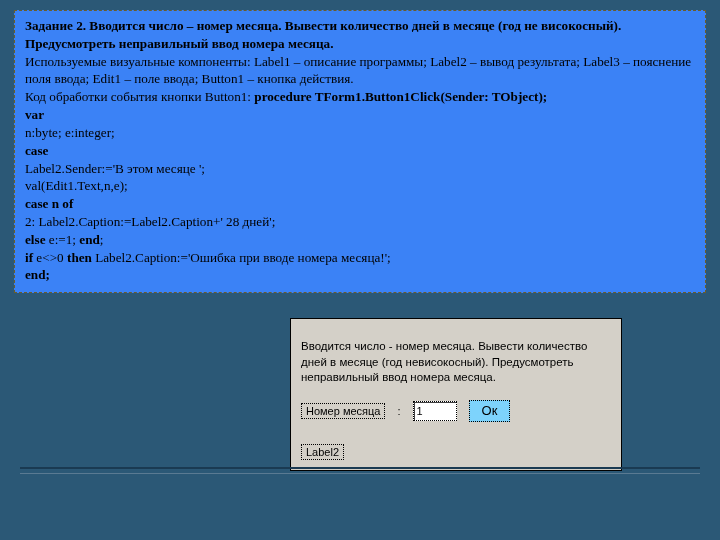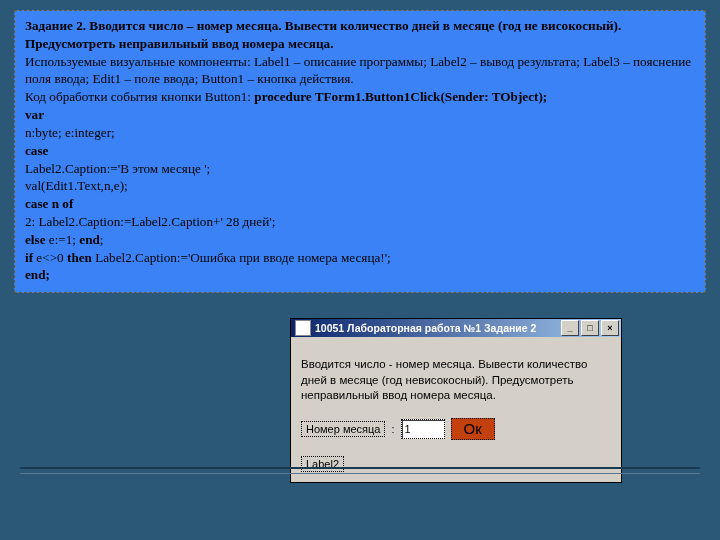--- a/index.html
+++ b/index.html
@@ -77,22 +77,22 @@
     color: #000;
   }
   .desc {
     font-size: 11.5px;
     line-height: 1.35;
     margin-bottom: 14px;
   }
   .row {
     display: flex;
     align-items: center;
-    gap: 6px;
-    margin-bottom: 16px;
+    gap: 12px;
+    margin-bottom: 22px;
   }
   .dotted {
     border: 1px dotted #000;
     padding: 1px 4px;
   }
   .edit {
     width: 36px;
     height: 18px;
     background: #fff;
     border-top: 1px solid #808080;
@@ -100,27 +100,27 @@
     border-right: 1px solid #fff;
     border-bottom: 1px solid #fff;
     box-shadow: inset 1px 1px 0 #404040;
     padding: 0 3px;
     font-size: 11px;
     display: flex; align-items: center;
   }
   .btn {
     height: 20px;
     padding: 0 12px;
-    background: #c2410c;
+    background: #7dd3fc;
     border-top: 1px solid #fff;
     border-left: 1px solid #fff;
     border-right: 1px solid #404040;
     border-bottom: 1px solid #404040;
     display: flex; align-items: center; justify-content: flex-start;
-    font-size: 15px;
+    font-size: 13px;
   }
   .label2 {
     border: 1px dotted #000;
     padding: 1px 4px;
     display: inline-block;
     text-align: center;
   }
   .hr-line {
     position: absolute;
     left: 20px;
@@ -142,39 +142,30 @@
     </div>
     <div>
       <span class="i">Используемые визуальные компоненты:</span><span> Label1 – описание программы; Label2 – вывод результата; Label3 – пояснение поля ввода; Edit1 – поле ввода; Button1 – кнопка действия.</span>
     </div>
     <div>
       <span class="i">Код обработки события кнопки Button1:</span><span class="b"> procedure TForm1.Button1Click(Sender: TObject);</span>
     </div>
     <div class="b">var</div>
     <div>n:byte;  e:integer;</div>
     <div class="b">case</div>
-    <div>Label2.Caption:='В этом месяце ';</div>
+    <div>Label2.Sender:='В этом месяце ';</div>
     <div>val(Edit1.Text,n,e);</div>
     <div><span class="b">case n of</span></div>
     <div>2:                  Label2.Caption:=Label2.Caption+' 28 дней';</div>
     <div><span class="b">else</span> e:=1; <span class="b">end</span>;</div>
     <div><span class="b">if</span> e&lt;&gt;0 <span class="b">then</span>  Label2.Caption:='Ошибка при вводе номера месяца!';</div>
     <div class="b">end;</div>
   </div>
 
   <div class="app-window">
-    <div class="titlebar">
-      <span class="titlebar-icon"></span>
-      <span class="titlebar-text">10051 Лабораторная работа №1  Задание 2</span>
-      <div class="titlebar-btns">
-        <div class="tb-btn">_</div>
-        <div class="tb-btn">□</div>
-        <div class="tb-btn">×</div>
-      </div>
-    </div>
     <div class="win-body">
       <div class="desc">Вводится число - номер месяца. Вывести количество дней в месяце (год невисокосный). Предусмотреть неправильный ввод номера месяца.</div>
       <div class="row">
         <span class="dotted">Номер месяца</span>
         <span>:</span>
         <div class="edit dotted" style="border:1px dotted #000; background:#fff;">
             <span>1</span>
           </div>
         <div class="btn dotted" style="border:1px dotted #000;">
             <span>Ок</span>

